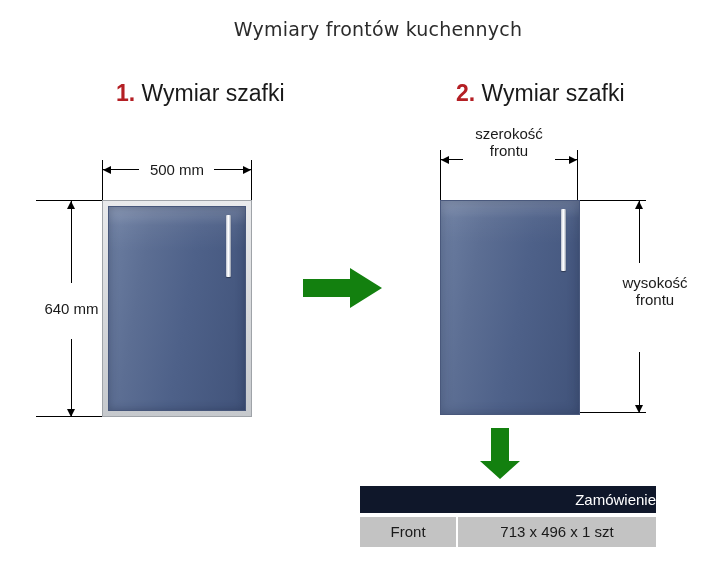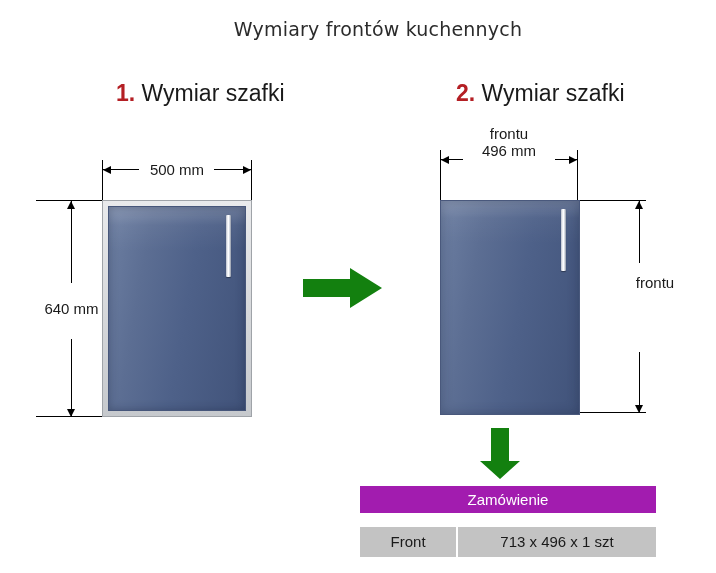--- a/index.html
+++ b/index.html
@@ -117,27 +117,27 @@
   
   .order-table {
     left: 360px; top: 486px;
     width: 296px;
     border-collapse: separate;
     border-spacing: 0;
   }
   .order-head {
     height: 27px;
     line-height: 27px;
-    text-align: center;
+    text-align: right;
     color: #ffffff;
     font-size: 15px;
-    background: #a21caf;
-    font-family: "Liberation Sans", sans-serif;
-  }
-  .order-row { display: flex; height: 30px; margin-top: 14px; }
+    background: #0f172a;
+    font-family: "Liberation Sans", sans-serif;
+  }
+  .order-row { display: flex; height: 30px; margin-top: 4px; }
   .order-cell {
     background: #c3c3c3;
     font-size: 15px;
     line-height: 30px;
     text-align: center;
     color: #1a1a1a;
     font-family: "Liberation Sans", sans-serif;
   }
   .order-cell-label { width: 100px; }
   .order-cell-spacer { width: 2px; background: #ffffff; }
@@ -190,33 +190,34 @@
 
 <div class="abs rule-v" style="left:440px; top:150px; height:52px;"></div>
 <div class="abs rule-v" style="left:577px; top:150px; height:52px;"></div>
 
 <div class="abs rule-h" style="left:441px; top:159px; width:22px;"></div>
 <div class="abs rule-h" style="left:555px; top:159px; width:22px;"></div>
 <div class="abs ah ah-left" style="left:441px; top:156px;"></div>
 <div class="abs ah ah-right" style="left:569px; top:156px;"></div>
 
 <div class="abs dim-text" style="left:448px; top:125px; width:122px;">
+  <div>szerokość</div>
   <div>frontu</div>
-  <div>496 mm</div>
 </div>
 
 <div class="abs rule-h" style="left:574px; top:200px; width:72px;"></div>
 <div class="abs rule-h" style="left:574px; top:412px; width:72px;"></div>
 
 <div class="abs rule-v" style="left:639px; top:201px; height:62px;"></div>
 <div class="abs rule-v" style="left:639px; top:352px; height:61px;"></div>
 <div class="abs ah ah-up" style="left:635px; top:201px;"></div>
 <div class="abs ah ah-down" style="left:635px; top:405px;"></div>
 
 <div class="abs dim-text" style="left:600px; top:274px; width:110px; text-align:center;">
+  <div>wysokość</div>
   <div>frontu</div>
 </div>
 
 <div class="front-panel">
   <div class="handle" style="right:13px; top:8px; height:62px;"></div>
 </div>
 
 <div class="abs arrow-down-wrap">
   <svg width="44" height="52" viewBox="0 0 44 52" xmlns="http://www.w3.org/2000/svg">
     <polygon points="13,0 31,0 31,33 42,33 22,51 2,33 13,33" fill="#13800f"></polygon>

